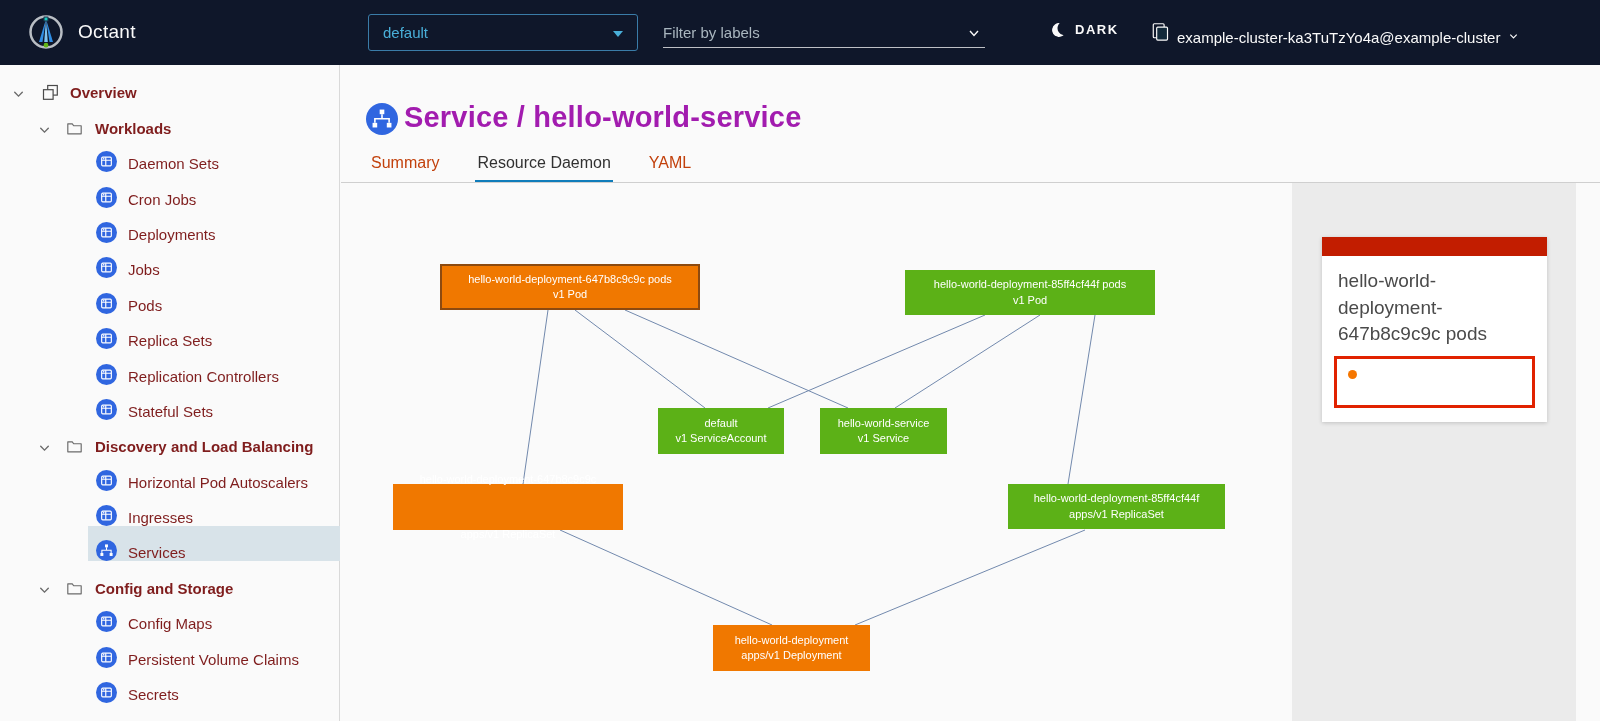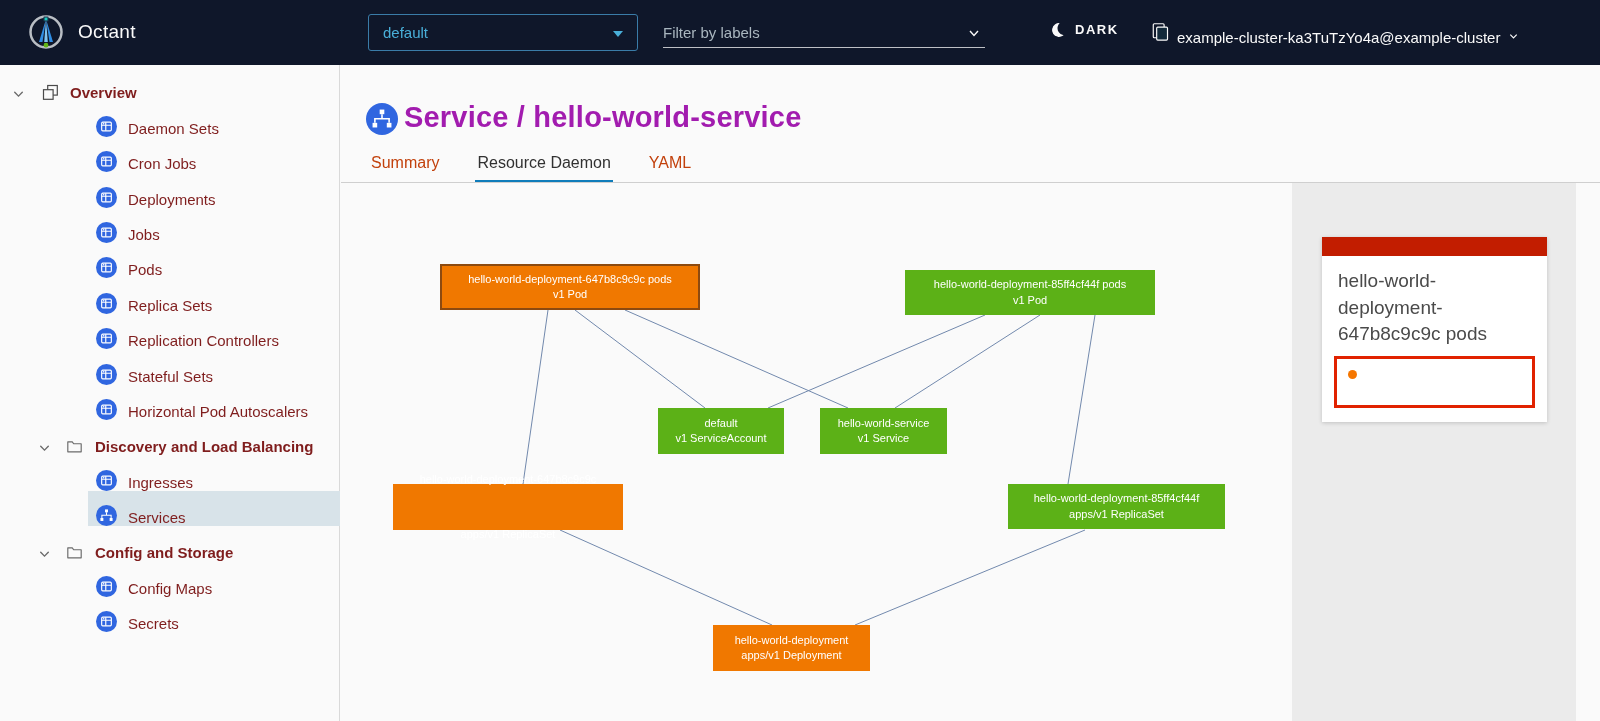--- a/index.html
+++ b/index.html
@@ -124,149 +124,162 @@
           </svg>
         </span>
         <span class="sicon">
           <svg width="17" height="17" viewBox="0 0 17 17">
             <rect x="5.7" y="1.5" width="9.6" height="9.6" fill="none" stroke="#4a4a4a" stroke-width="1.2"></rect>
             <rect x="1.5" y="5.7" width="9.6" height="9.6" fill="#fafafa" stroke="#4a4a4a" stroke-width="1.2"></rect>
           </svg>
         </span>
         <span class="slabel">Overview</span>
       </div>
-      <div class="srow item">
-        <span class="sicon">
-          <svg width="21" height="21" viewBox="0 0 20 20">
-            <circle cx="10" cy="10" r="10" fill="#3066e0"></circle>
-            <g fill="none" stroke="#fff" stroke-width="1.1">
-              <rect x="5.4" y="5.9" width="9.2" height="8.2" rx="1"></rect>
-              <path d="M5.4 8.8h9.2 M9.3 5.9v8.2"></path>
-            </g>
-            <circle cx="7.3" cy="7.35" r=".75" fill="#fff" stroke="none"></circle>
-          </svg>
-        </span>
-        <span class="slabel">Daemon Sets</span>
-      </div>
-      <div class="srow item">
-        <span class="sicon">
-          <svg width="21" height="21" viewBox="0 0 20 20">
-            <circle cx="10" cy="10" r="10" fill="#3066e0"></circle>
-            <g fill="none" stroke="#fff" stroke-width="1.1">
-              <rect x="5.4" y="5.9" width="9.2" height="8.2" rx="1"></rect>
-              <path d="M5.4 8.8h9.2 M9.3 5.9v8.2"></path>
-            </g>
-            <circle cx="7.3" cy="7.35" r=".75" fill="#fff" stroke="none"></circle>
-          </svg>
-        </span>
-        <span class="slabel">Cron Jobs</span>
-      </div>
-      <div class="srow item">
-        <span class="sicon">
-          <svg width="21" height="21" viewBox="0 0 20 20">
-            <circle cx="10" cy="10" r="10" fill="#3066e0"></circle>
-            <g fill="none" stroke="#fff" stroke-width="1.1">
-              <rect x="5.4" y="5.9" width="9.2" height="8.2" rx="1"></rect>
-              <path d="M5.4 8.8h9.2 M9.3 5.9v8.2"></path>
-            </g>
-            <circle cx="7.3" cy="7.35" r=".75" fill="#fff" stroke="none"></circle>
-          </svg>
-        </span>
-        <span class="slabel">Deployments</span>
-      </div>
-      <div class="srow item">
-        <span class="sicon">
-          <svg width="21" height="21" viewBox="0 0 20 20">
-            <circle cx="10" cy="10" r="10" fill="#3066e0"></circle>
-            <g fill="none" stroke="#fff" stroke-width="1.1">
-              <rect x="5.4" y="5.9" width="9.2" height="8.2" rx="1"></rect>
-              <path d="M5.4 8.8h9.2 M9.3 5.9v8.2"></path>
-            </g>
-            <circle cx="7.3" cy="7.35" r=".75" fill="#fff" stroke="none"></circle>
-          </svg>
-        </span>
-        <span class="slabel">Jobs</span>
-      </div>
-      <div class="srow item">
-        <span class="sicon">
-          <svg width="21" height="21" viewBox="0 0 20 20">
-            <circle cx="10" cy="10" r="10" fill="#3066e0"></circle>
-            <g fill="none" stroke="#fff" stroke-width="1.1">
-              <rect x="5.4" y="5.9" width="9.2" height="8.2" rx="1"></rect>
-              <path d="M5.4 8.8h9.2 M9.3 5.9v8.2"></path>
-            </g>
-            <circle cx="7.3" cy="7.35" r=".75" fill="#fff" stroke="none"></circle>
-          </svg>
-        </span>
-        <span class="slabel">Pods</span>
-      </div>
-      <div class="srow item">
-        <span class="sicon">
-          <svg width="21" height="21" viewBox="0 0 20 20">
-            <circle cx="10" cy="10" r="10" fill="#3066e0"></circle>
-            <g fill="none" stroke="#fff" stroke-width="1.1">
-              <rect x="5.4" y="5.9" width="9.2" height="8.2" rx="1"></rect>
-              <path d="M5.4 8.8h9.2 M9.3 5.9v8.2"></path>
-            </g>
-            <circle cx="7.3" cy="7.35" r=".75" fill="#fff" stroke="none"></circle>
-          </svg>
-        </span>
-        <span class="slabel">Replica Sets</span>
-      </div>
-      <div class="srow item">
-        <span class="sicon">
-          <svg width="21" height="21" viewBox="0 0 20 20">
-            <circle cx="10" cy="10" r="10" fill="#3066e0"></circle>
-            <g fill="none" stroke="#fff" stroke-width="1.1">
-              <rect x="5.4" y="5.9" width="9.2" height="8.2" rx="1"></rect>
-              <path d="M5.4 8.8h9.2 M9.3 5.9v8.2"></path>
-            </g>
-            <circle cx="7.3" cy="7.35" r=".75" fill="#fff" stroke="none"></circle>
-          </svg>
-        </span>
-        <span class="slabel">Replication Controllers</span>
-      </div>
-      <div class="srow item">
-        <span class="sicon">
-          <svg width="21" height="21" viewBox="0 0 20 20">
-            <circle cx="10" cy="10" r="10" fill="#3066e0"></circle>
-            <g fill="none" stroke="#fff" stroke-width="1.1">
-              <rect x="5.4" y="5.9" width="9.2" height="8.2" rx="1"></rect>
-              <path d="M5.4 8.8h9.2 M9.3 5.9v8.2"></path>
-            </g>
-            <circle cx="7.3" cy="7.35" r=".75" fill="#fff" stroke="none"></circle>
-          </svg>
-        </span>
-        <span class="slabel">Stateful Sets</span>
-      </div>
-      <div class="srow item">
-        <span class="sicon">
-          <svg width="21" height="21" viewBox="0 0 20 20">
-            <circle cx="10" cy="10" r="10" fill="#3066e0"></circle>
-            <g fill="none" stroke="#fff" stroke-width="1.1">
-              <rect x="5.4" y="5.9" width="9.2" height="8.2" rx="1"></rect>
-              <path d="M5.4 8.8h9.2 M9.3 5.9v8.2"></path>
-            </g>
-            <circle cx="7.3" cy="7.35" r=".75" fill="#fff" stroke="none"></circle>
-          </svg>
-        </span>
-        <span class="slabel">Horizontal Pod Autoscalers</span>
-      </div>
       <div class="srow group">
         <span class="chev">
           <svg width="13" height="13" viewBox="0 0 12 12">
             <polyline points="2.5,4 6,7.5 9.5,4" fill="none" stroke="#6b6b6b" stroke-width="1.3" stroke-linecap="round"></polyline>
           </svg>
         </span>
         <span class="sicon">
           <svg width="17" height="17" viewBox="0 0 16 16">
             <path d="M1.7 13 V3.6 h4.2 l1.3 1.8 h7.1 V13 z" fill="none" stroke="#6b6b6b" stroke-width="1.1" stroke-linejoin="round"></path>
           </svg>
         </span>
+        <span class="slabel">Workloads</span>
+      </div>
+      <div class="srow item">
+        <span class="sicon">
+          <svg width="21" height="21" viewBox="0 0 20 20">
+            <circle cx="10" cy="10" r="10" fill="#3066e0"></circle>
+            <g fill="none" stroke="#fff" stroke-width="1.1">
+              <rect x="5.4" y="5.9" width="9.2" height="8.2" rx="1"></rect>
+              <path d="M5.4 8.8h9.2 M9.3 5.9v8.2"></path>
+            </g>
+            <circle cx="7.3" cy="7.35" r=".75" fill="#fff" stroke="none"></circle>
+          </svg>
+        </span>
+        <span class="slabel">Daemon Sets</span>
+      </div>
+      <div class="srow item">
+        <span class="sicon">
+          <svg width="21" height="21" viewBox="0 0 20 20">
+            <circle cx="10" cy="10" r="10" fill="#3066e0"></circle>
+            <g fill="none" stroke="#fff" stroke-width="1.1">
+              <rect x="5.4" y="5.9" width="9.2" height="8.2" rx="1"></rect>
+              <path d="M5.4 8.8h9.2 M9.3 5.9v8.2"></path>
+            </g>
+            <circle cx="7.3" cy="7.35" r=".75" fill="#fff" stroke="none"></circle>
+          </svg>
+        </span>
+        <span class="slabel">Cron Jobs</span>
+      </div>
+      <div class="srow item">
+        <span class="sicon">
+          <svg width="21" height="21" viewBox="0 0 20 20">
+            <circle cx="10" cy="10" r="10" fill="#3066e0"></circle>
+            <g fill="none" stroke="#fff" stroke-width="1.1">
+              <rect x="5.4" y="5.9" width="9.2" height="8.2" rx="1"></rect>
+              <path d="M5.4 8.8h9.2 M9.3 5.9v8.2"></path>
+            </g>
+            <circle cx="7.3" cy="7.35" r=".75" fill="#fff" stroke="none"></circle>
+          </svg>
+        </span>
+        <span class="slabel">Deployments</span>
+      </div>
+      <div class="srow item">
+        <span class="sicon">
+          <svg width="21" height="21" viewBox="0 0 20 20">
+            <circle cx="10" cy="10" r="10" fill="#3066e0"></circle>
+            <g fill="none" stroke="#fff" stroke-width="1.1">
+              <rect x="5.4" y="5.9" width="9.2" height="8.2" rx="1"></rect>
+              <path d="M5.4 8.8h9.2 M9.3 5.9v8.2"></path>
+            </g>
+            <circle cx="7.3" cy="7.35" r=".75" fill="#fff" stroke="none"></circle>
+          </svg>
+        </span>
+        <span class="slabel">Jobs</span>
+      </div>
+      <div class="srow item">
+        <span class="sicon">
+          <svg width="21" height="21" viewBox="0 0 20 20">
+            <circle cx="10" cy="10" r="10" fill="#3066e0"></circle>
+            <g fill="none" stroke="#fff" stroke-width="1.1">
+              <rect x="5.4" y="5.9" width="9.2" height="8.2" rx="1"></rect>
+              <path d="M5.4 8.8h9.2 M9.3 5.9v8.2"></path>
+            </g>
+            <circle cx="7.3" cy="7.35" r=".75" fill="#fff" stroke="none"></circle>
+          </svg>
+        </span>
+        <span class="slabel">Pods</span>
+      </div>
+      <div class="srow item">
+        <span class="sicon">
+          <svg width="21" height="21" viewBox="0 0 20 20">
+            <circle cx="10" cy="10" r="10" fill="#3066e0"></circle>
+            <g fill="none" stroke="#fff" stroke-width="1.1">
+              <rect x="5.4" y="5.9" width="9.2" height="8.2" rx="1"></rect>
+              <path d="M5.4 8.8h9.2 M9.3 5.9v8.2"></path>
+            </g>
+            <circle cx="7.3" cy="7.35" r=".75" fill="#fff" stroke="none"></circle>
+          </svg>
+        </span>
+        <span class="slabel">Replica Sets</span>
+      </div>
+      <div class="srow item">
+        <span class="sicon">
+          <svg width="21" height="21" viewBox="0 0 20 20">
+            <circle cx="10" cy="10" r="10" fill="#3066e0"></circle>
+            <g fill="none" stroke="#fff" stroke-width="1.1">
+              <rect x="5.4" y="5.9" width="9.2" height="8.2" rx="1"></rect>
+              <path d="M5.4 8.8h9.2 M9.3 5.9v8.2"></path>
+            </g>
+            <circle cx="7.3" cy="7.35" r=".75" fill="#fff" stroke="none"></circle>
+          </svg>
+        </span>
+        <span class="slabel">Replication Controllers</span>
+      </div>
+      <div class="srow item">
+        <span class="sicon">
+          <svg width="21" height="21" viewBox="0 0 20 20">
+            <circle cx="10" cy="10" r="10" fill="#3066e0"></circle>
+            <g fill="none" stroke="#fff" stroke-width="1.1">
+              <rect x="5.4" y="5.9" width="9.2" height="8.2" rx="1"></rect>
+              <path d="M5.4 8.8h9.2 M9.3 5.9v8.2"></path>
+            </g>
+            <circle cx="7.3" cy="7.35" r=".75" fill="#fff" stroke="none"></circle>
+          </svg>
+        </span>
+        <span class="slabel">Stateful Sets</span>
+      </div>
+      <div class="srow group">
+        <span class="chev">
+          <svg width="13" height="13" viewBox="0 0 12 12">
+            <polyline points="2.5,4 6,7.5 9.5,4" fill="none" stroke="#6b6b6b" stroke-width="1.3" stroke-linecap="round"></polyline>
+          </svg>
+        </span>
+        <span class="sicon">
+          <svg width="17" height="17" viewBox="0 0 16 16">
+            <path d="M1.7 13 V3.6 h4.2 l1.3 1.8 h7.1 V13 z" fill="none" stroke="#6b6b6b" stroke-width="1.1" stroke-linejoin="round"></path>
+          </svg>
+        </span>
         <span class="slabel">Discovery and Load Balancing</span>
+      </div>
+      <div class="srow item">
+        <span class="sicon">
+          <svg width="21" height="21" viewBox="0 0 20 20">
+            <circle cx="10" cy="10" r="10" fill="#3066e0"></circle>
+            <g fill="none" stroke="#fff" stroke-width="1.1">
+              <rect x="5.4" y="5.9" width="9.2" height="8.2" rx="1"></rect>
+              <path d="M5.4 8.8h9.2 M9.3 5.9v8.2"></path>
+            </g>
+            <circle cx="7.3" cy="7.35" r=".75" fill="#fff" stroke="none"></circle>
+          </svg>
+        </span>
+        <span class="slabel">Horizontal Pod Autoscalers</span>
       </div>
       <div class="srow item">
         <span class="sicon">
           <svg width="21" height="21" viewBox="0 0 20 20">
             <circle cx="10" cy="10" r="10" fill="#3066e0"></circle>
             <g fill="none" stroke="#fff" stroke-width="1.1">
               <rect x="5.4" y="5.9" width="9.2" height="8.2" rx="1"></rect>
               <path d="M5.4 8.8h9.2 M9.3 5.9v8.2"></path>
             </g>
             <circle cx="7.3" cy="7.35" r=".75" fill="#fff" stroke="none"></circle>
@@ -306,20 +319,33 @@
           <svg width="21" height="21" viewBox="0 0 20 20">
             <circle cx="10" cy="10" r="10" fill="#3066e0"></circle>
             <g fill="none" stroke="#fff" stroke-width="1.1">
               <rect x="5.4" y="5.9" width="9.2" height="8.2" rx="1"></rect>
               <path d="M5.4 8.8h9.2 M9.3 5.9v8.2"></path>
             </g>
             <circle cx="7.3" cy="7.35" r=".75" fill="#fff" stroke="none"></circle>
           </svg>
         </span>
         <span class="slabel">Config Maps</span>
+      </div>
+      <div class="srow item">
+        <span class="sicon">
+          <svg width="21" height="21" viewBox="0 0 20 20">
+            <circle cx="10" cy="10" r="10" fill="#3066e0"></circle>
+            <g fill="none" stroke="#fff" stroke-width="1.1">
+              <rect x="5.4" y="5.9" width="9.2" height="8.2" rx="1"></rect>
+              <path d="M5.4 8.8h9.2 M9.3 5.9v8.2"></path>
+            </g>
+            <circle cx="7.3" cy="7.35" r=".75" fill="#fff" stroke="none"></circle>
+          </svg>
+        </span>
+        <span class="slabel">Persistent Volume Claims</span>
       </div>
       <div class="srow item">
         <span class="sicon">
           <svg width="21" height="21" viewBox="0 0 20 20">
             <circle cx="10" cy="10" r="10" fill="#3066e0"></circle>
             <g fill="none" stroke="#fff" stroke-width="1.1">
               <rect x="5.4" y="5.9" width="9.2" height="8.2" rx="1"></rect>
               <path d="M5.4 8.8h9.2 M9.3 5.9v8.2"></path>
             </g>
             <circle cx="7.3" cy="7.35" r=".75" fill="#fff" stroke="none"></circle>

